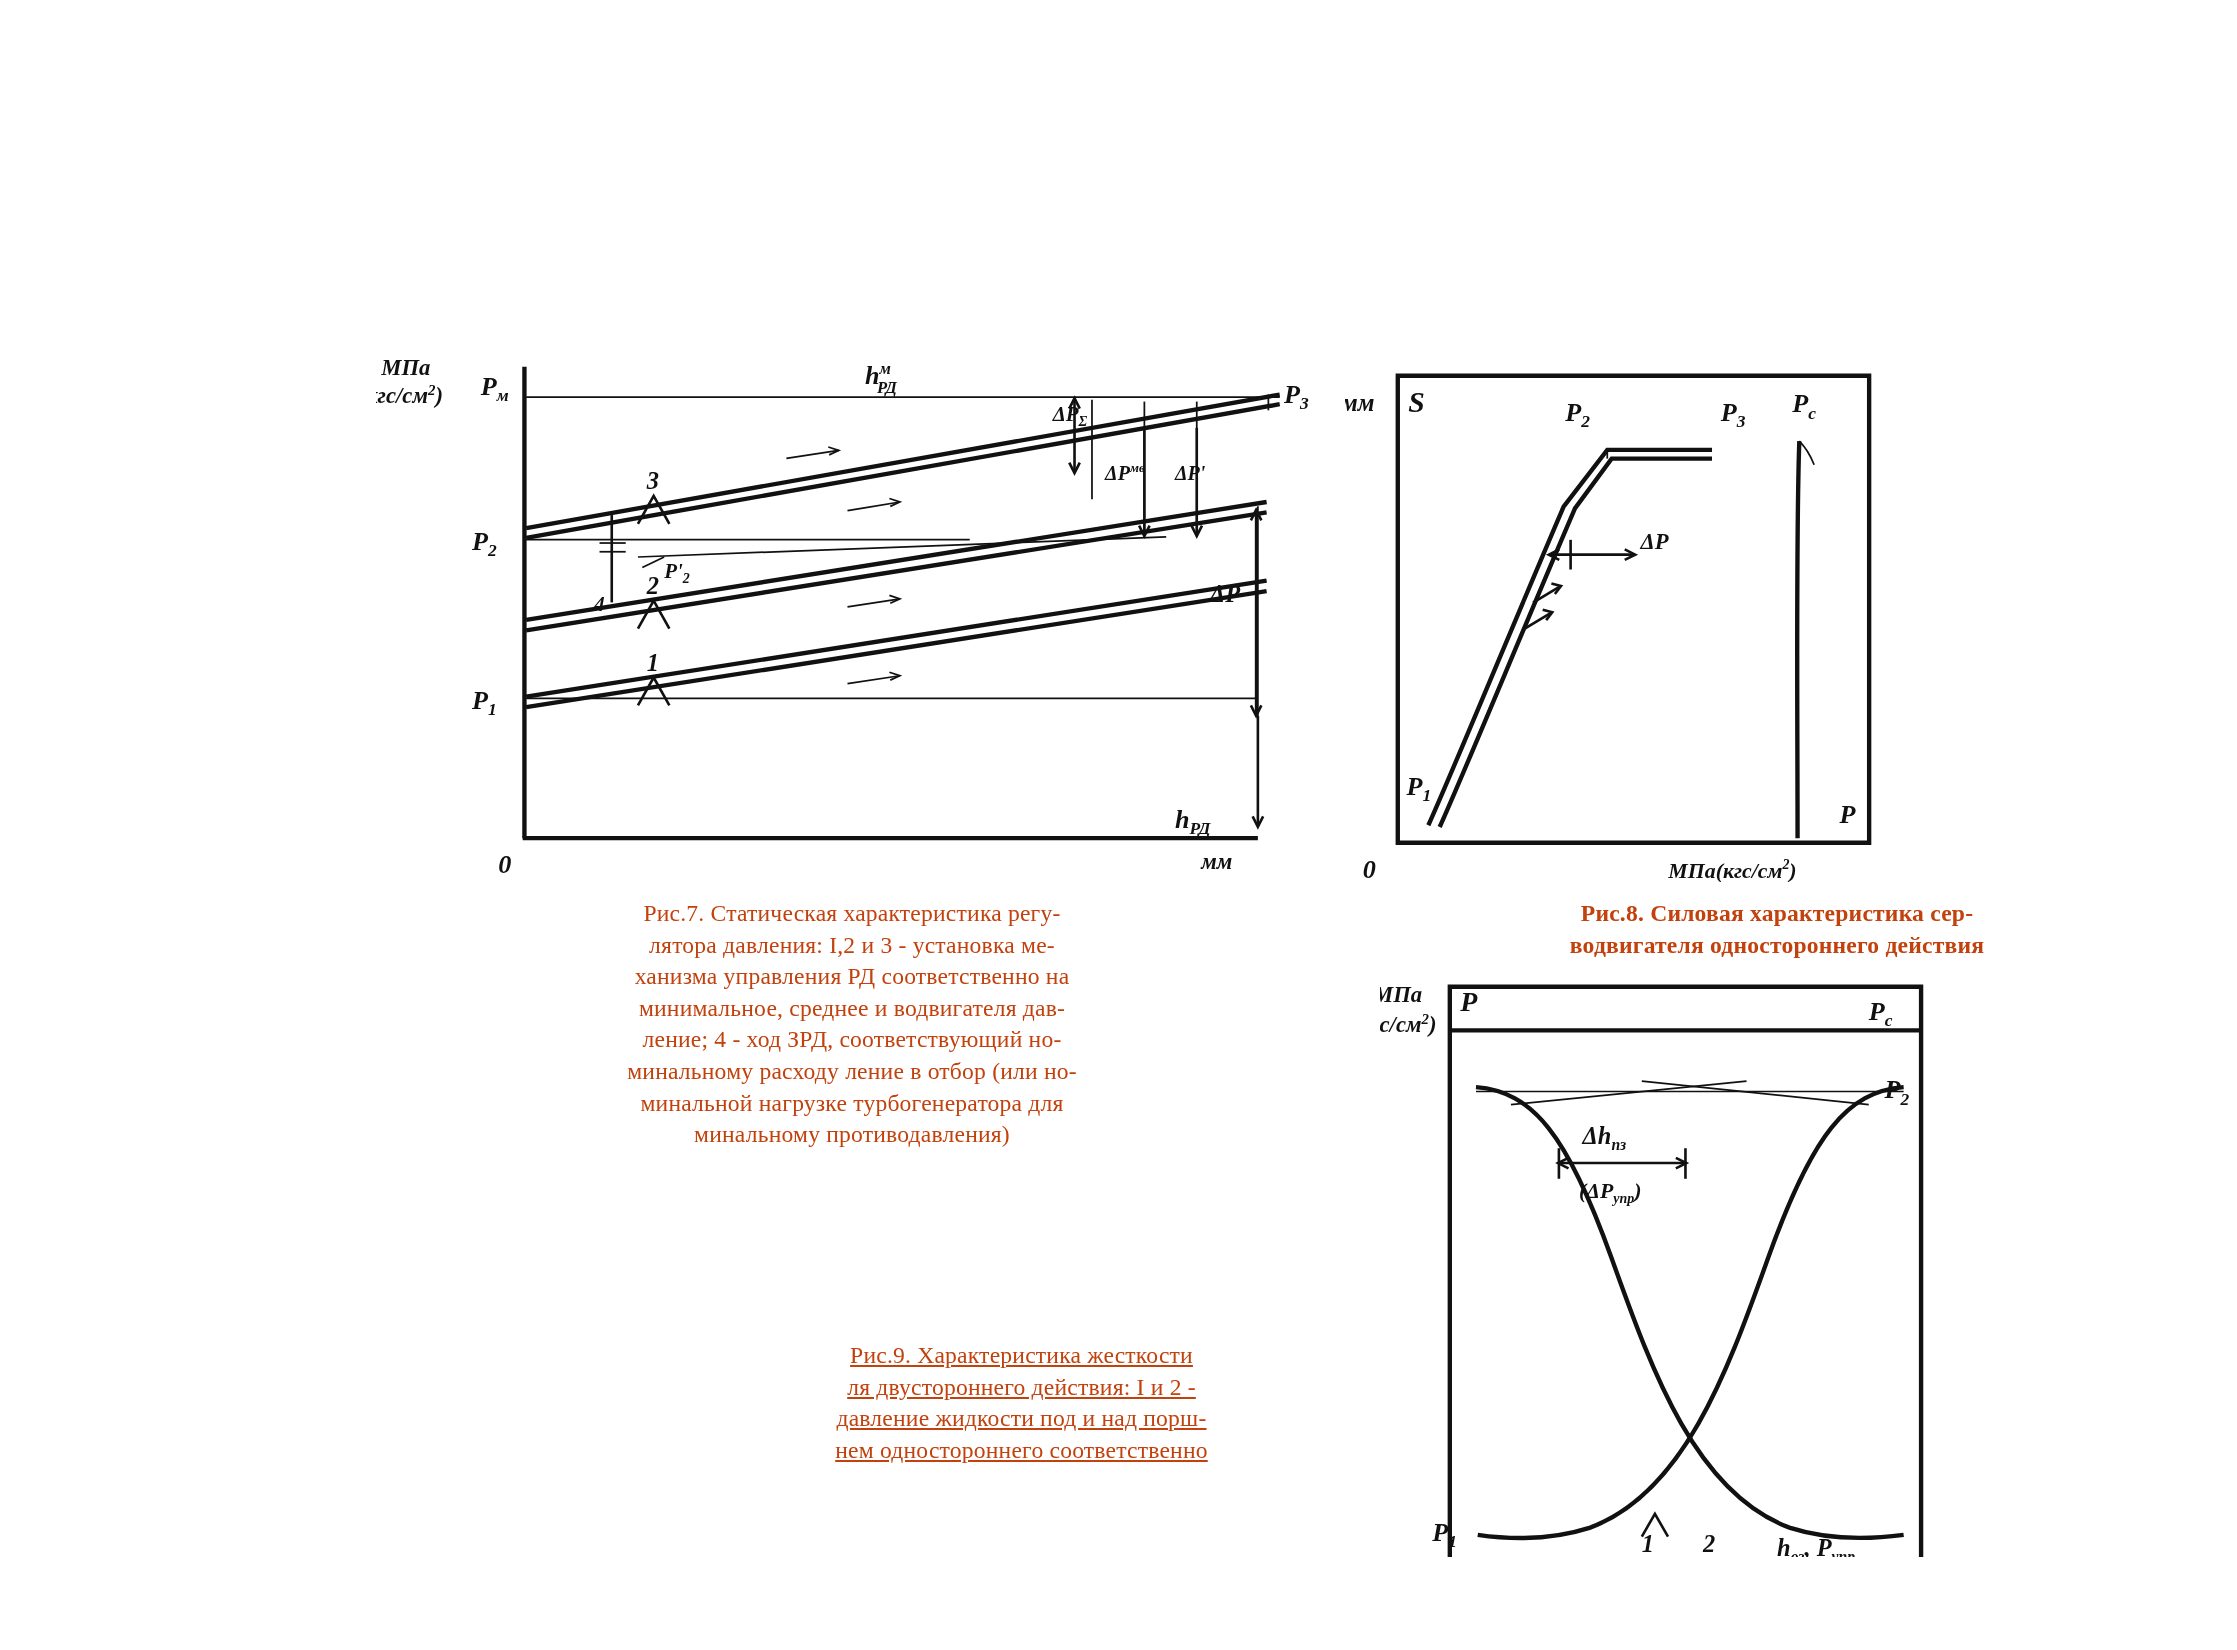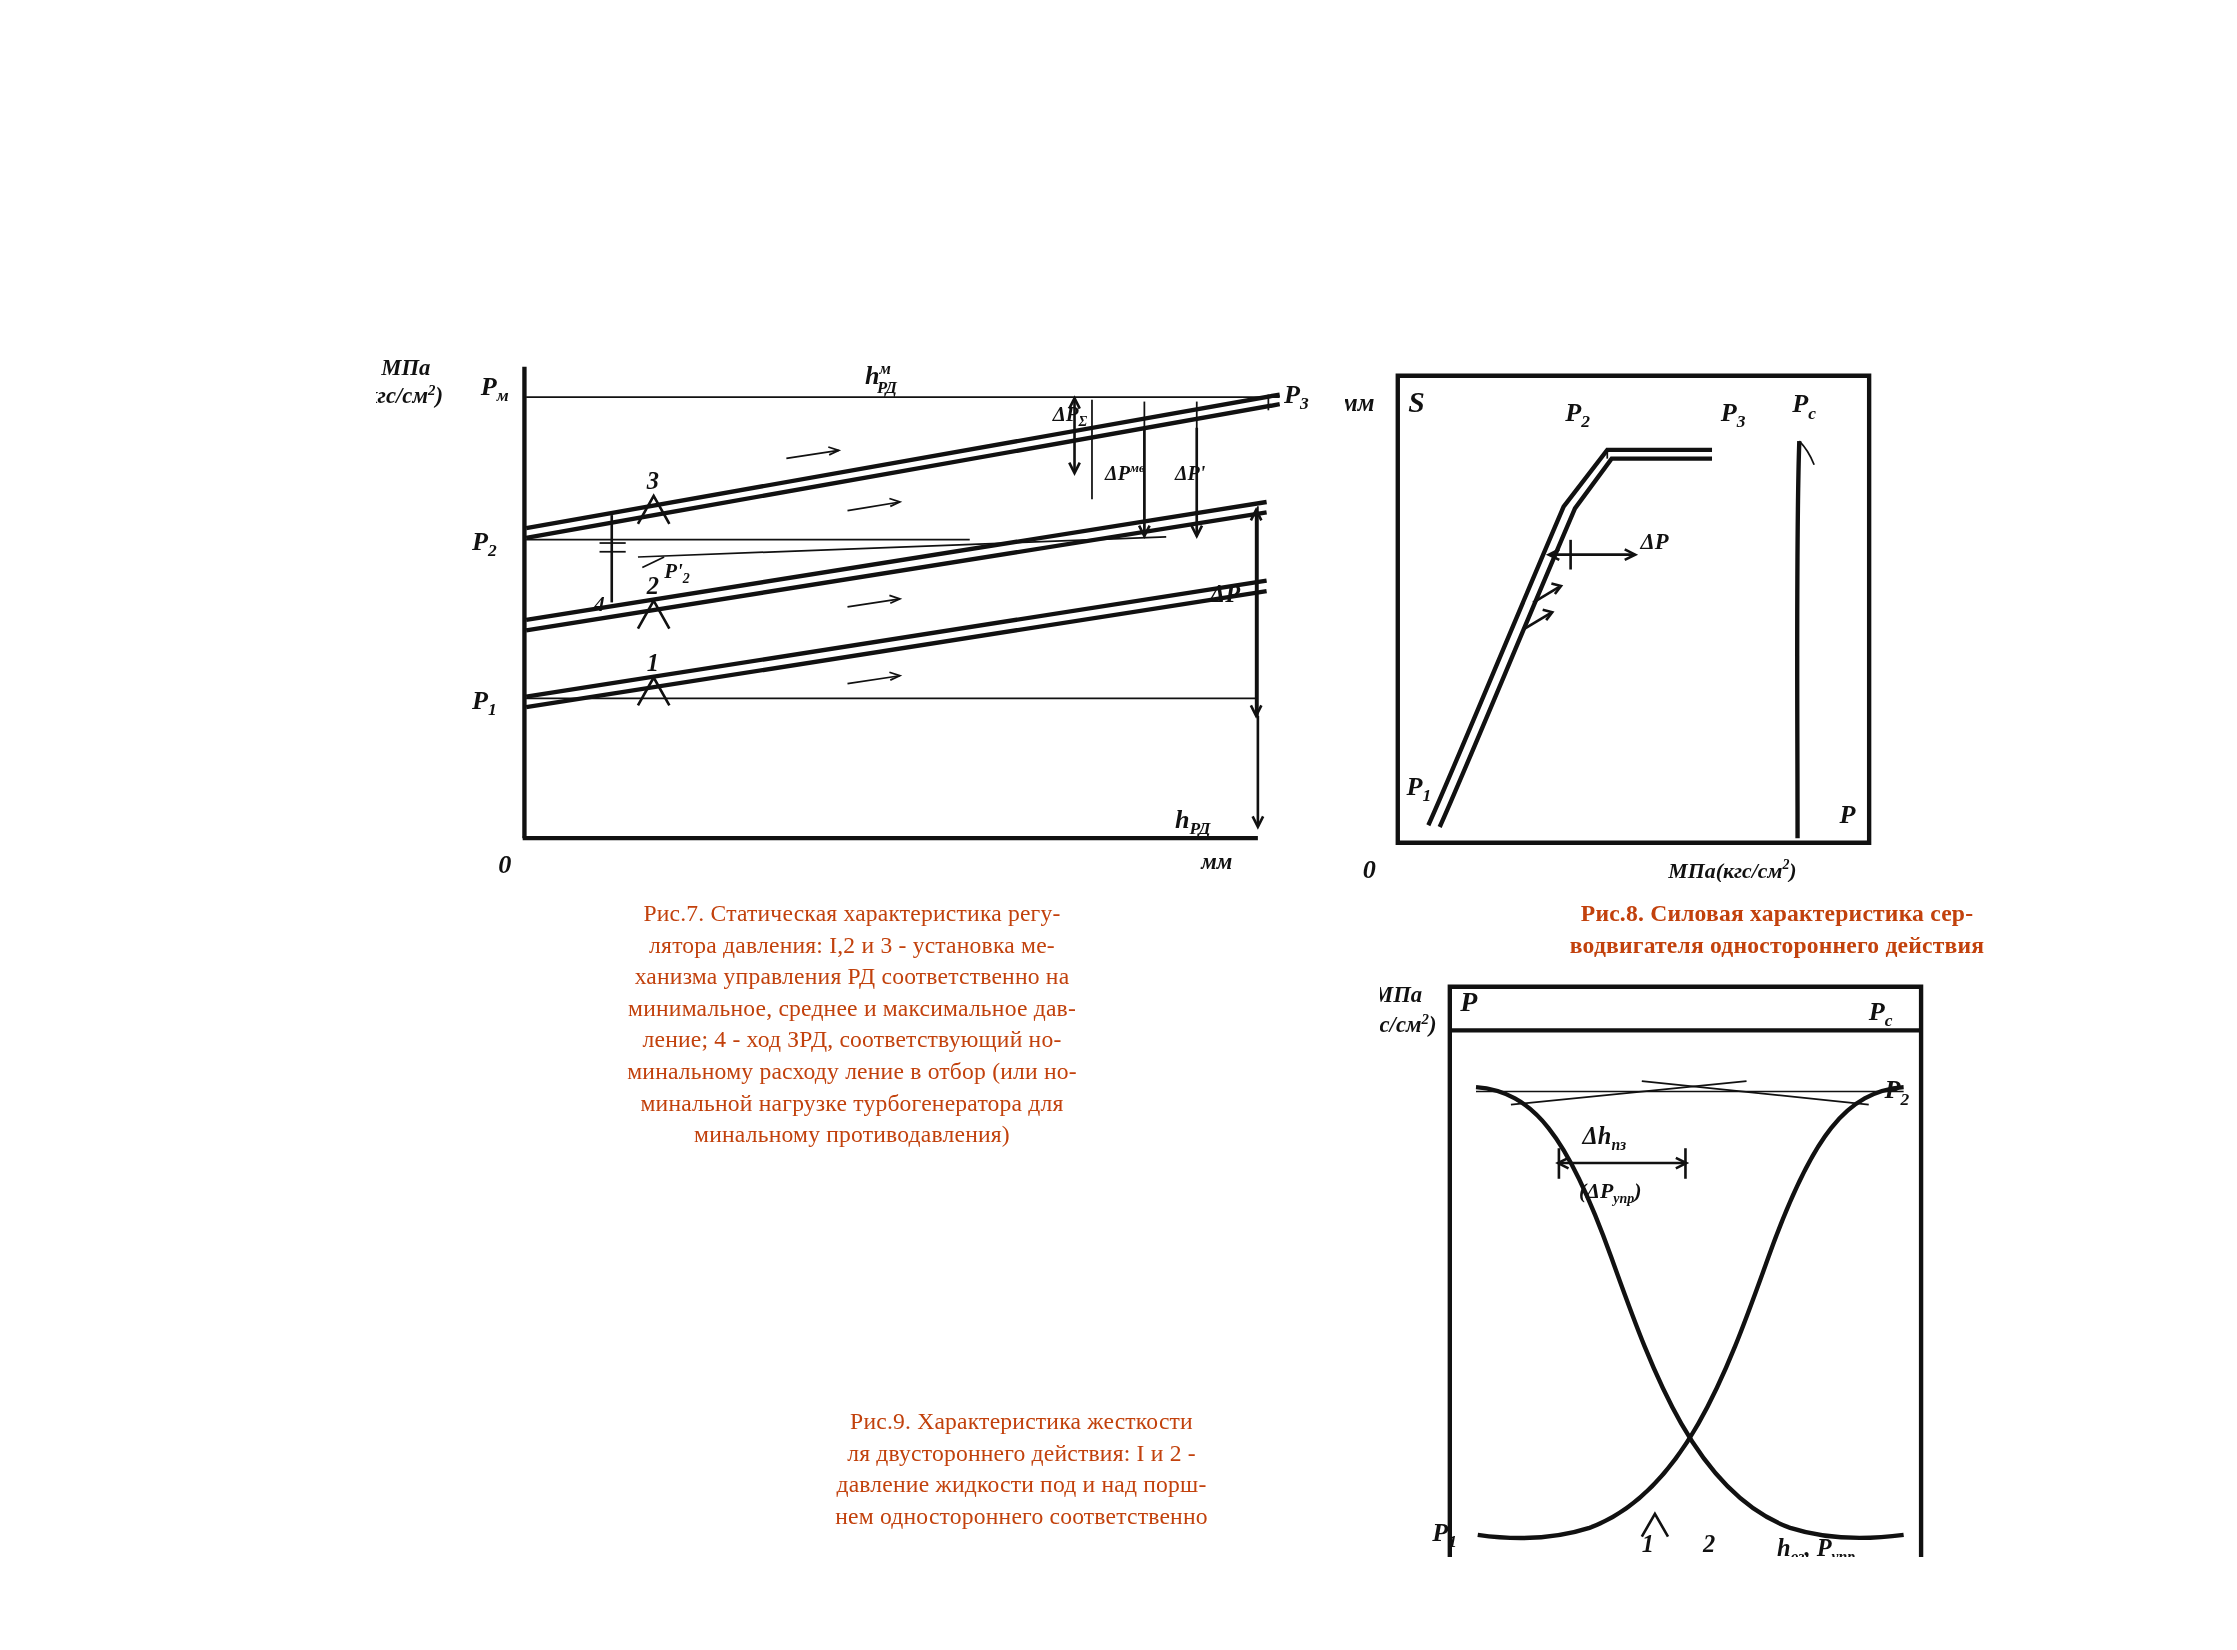--- a/index.html
+++ b/index.html
@@ -6,21 +6,21 @@
   body{width:2238px;height:1651px;position:relative;font-family:"Liberation Serif",serif;color:#111;}
   .page{position:absolute;left:0;top:0;width:2238px;height:1557px;overflow:hidden;}
 
   .fig{position:absolute;}
   .cap{position:absolute;text-align:center;font-family:"Liberation Serif",serif;color:#c2410c;}
   .cap p{margin:0;line-height:1.34;}
 
   
   .cap7{left:411px;top:898px;width:882px;font-size:23.6px;letter-spacing:0.2px;}
   .cap8{left:1336px;top:898px;width:882px;font-size:23.6px;letter-spacing:0.2px;font-weight:bold;}
-  .cap9{left:681px;top:1406px;width:681px;font-size:23.6px;letter-spacing:0.2px;}
+  .cap9{left:681px;top:1340px;width:681px;font-size:23.6px;letter-spacing:0.2px;text-decoration:underline;}
 
   svg{display:block;}
   .ink{fill:none;stroke:#111;stroke-width:3;}
   .ink-thin{fill:none;stroke:#111;stroke-width:2;}
   .ink-thick{fill:none;stroke:#111;stroke-width:5;}
   .lbl{font-family:"Liberation Serif",serif;font-style:italic;font-weight:bold;fill:#111;}
 </style>
 </head>
 <body>
 
@@ -204,21 +204,21 @@
       <text class="lbl" x="455" y="672" font-size="28">h<tspan font-size="18" dy="7">оз</tspan><tspan font-size="28" dy="-7">, Р</tspan><tspan font-size="18" dy="7">упр</tspan></text>
       <text class="lbl" x="18" y="712" font-size="30">0</text>
       <text class="lbl" x="380" y="716" font-size="24">мм, МПа(кгс/см<tspan font-size="16" dy="-10">2</tspan><tspan font-size="24" dy="10">)</tspan></text>
     </svg>
   </div>
 
   <div class="cap cap7">
     <p>Рис.7. Статическая характеристика регу-</p>
     <p>лятора давления: I,2 и 3 - установка ме-</p>
     <p>ханизма управления РД соответственно на</p>
-    <p>минимальное, среднее и максимальное дав-</p>
+    <p>минимальное, среднее и водвигателя дав-</p>
     <p>ление; 4 - ход ЗРД, соответствующий но-</p>
     <p>минальному расходу ление в отбор (или но-</p>
     <p>минальной нагрузке турбогенератора для</p>
     <p>минальному противодавления)</p>
   </div>
 
   <div class="cap cap8">
     <p>Рис.8. Силовая характеристика сер-</p>
     <p>водвигателя одностороннего действия</p>
   </div>

